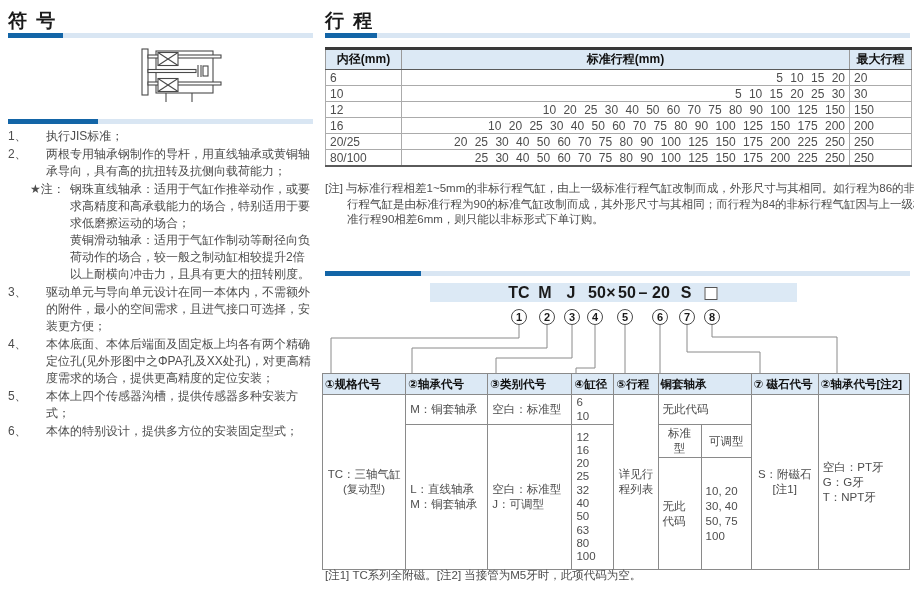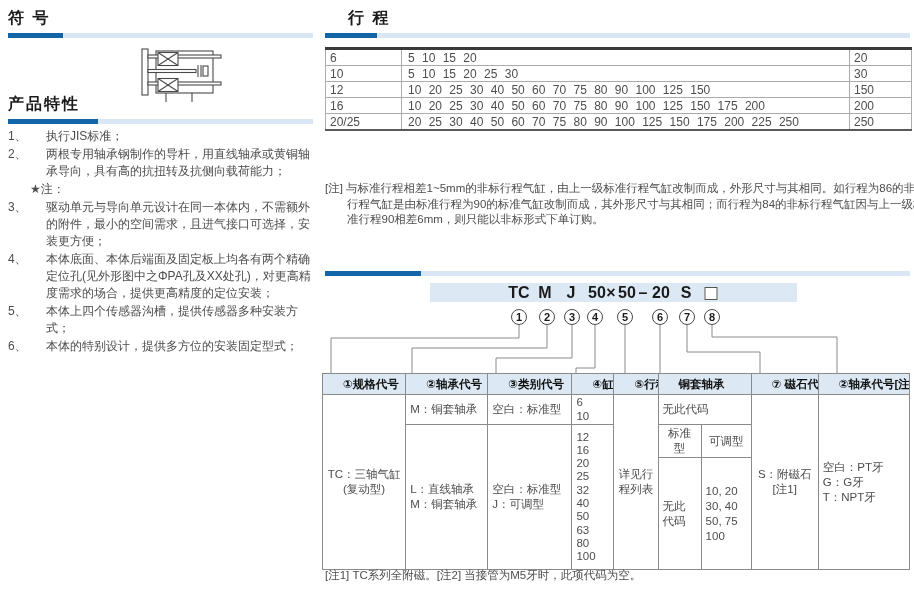--- a/index.html
+++ b/index.html
@@ -1,52 +1,52 @@
 <!DOCTYPE html>
 <html><head>
 <meta charset="utf-8">
 <style>
   html,body{margin:0;padding:0;background:#fff;}
   #canvas{position:relative;width:914px;height:591px;background:#ffffff;overflow:hidden;
           font-family:"Liberation Sans","DejaVu Sans",sans-serif;}
   .abs{position:absolute;}
-  .h-title{font-size:16px;font-weight:bold;color:#1a1a1a;letter-spacing:2px;white-space:nowrap;}
+  .h-title{font-size:19px;font-weight:bold;color:#1a1a1a;letter-spacing:2px;white-space:nowrap;}
   .bar{height:5px;background:#d9e6f3;}
   .bar-dark{height:100%;background:#1365a7;}
   
   .feat{font-size:12px;line-height:17px;color:#4d4d4d;}
   .feat-item{display:flex;margin-bottom:1px;}
   .feat-num{flex:0 0 22px;}
   .feat-text{flex:1;margin-left:16px;}
   .feat-note{display:flex;margin:0 0 1px 22px;}
   .note-marker{flex:0 0 40px;}
   .note-body{flex:1;}
   .note-body div{margin:0;}
   
   .stroke-table{border-collapse:collapse;table-layout:fixed;width:586px;font-size:12px;color:#4d4d4d;
                 border-top:3px solid #3a3a3a;border-bottom:2px solid #5a5a5a;}
   .stroke-table th{background:#dce9f5;color:#111;font-weight:bold;border:1px solid #9a9a9a;
                    border-bottom:1px solid #5a5a5a;height:19px;padding:0 3px;text-align:center;}
   .stroke-table td{border:1px solid #ababab;height:15px;padding:0 4px;text-align:left;white-space:nowrap;}
-  .stroke-table td.strokes{word-spacing:4px;padding-left:6px;}
+  .stroke-table td.strokes{word-spacing:4px;padding-left:6px;text-align:right;}
   .note-text{font-size:11.5px;line-height:15.5px;color:#4d4d4d;padding-left:22px;text-indent:-22px;}
   
   .band{background:#dce9f5;}
   .code-part{position:absolute;top:283px;height:19px;line-height:19px;font-size:16px;font-weight:bold;
              color:#1a1a1a;transform:translateX(-50%);white-space:nowrap;}
   .code-box{position:absolute;top:287px;width:11px;height:11px;border:1.5px solid #555;background:#fff;
             transform:translateX(-50%);}
   .circle{position:absolute;top:309px;width:16px;height:16px;border:1.3px solid #4a4a4a;border-radius:50%;
           background:#fff;transform:translateX(-50%);font-size:11px;font-weight:bold;color:#1a1a1a;
           text-align:center;line-height:15px;box-sizing:border-box;}
   
   .order-table{border-collapse:collapse;table-layout:fixed;width:588px;font-size:11.5px;color:#4d4d4d;
                border:1px solid #5a5a5a;}
   .order-table th{background:#dce9f5;color:#111;font-weight:bold;border:1px solid #8a8a8a;
-                  height:20px;padding:0 20px;text-align:left;white-space:nowrap;overflow:hidden;margin-top:37px;}
+                  height:20px;padding:0 2px;text-align:left;white-space:nowrap;overflow:hidden;margin-top:37px;}
   .order-table td{border:1px solid #8a8a8a;padding:1px 4px;vertical-align:middle;}
   .pre{white-space:pre-line;}
   .tc-c{text-align:center;}
   .lh13{line-height:13.3px;}
   .lh15{line-height:15px;}
   .sub-h{text-align:center;height:22px;}
   .footnote{font-size:11.5px;color:#4d4d4d;}
 </style>
 </head>
 <body>
@@ -72,67 +72,75 @@
       <rect x="73" y="26" width="5" height="10" fill="#fff"></rect>
       <rect x="18" y="42" width="73" height="3" fill="#fff"></rect>
       <rect x="28" y="38.5" width="20" height="13" fill="#fff"></rect>
       <line x1="28" y1="38.5" x2="48" y2="51.5"></line>
         <line x1="28" y1="51.5" x2="48" y2="38.5"></line>
       <line x1="36" y1="53" x2="36" y2="62"></line>
         <line x1="62" y1="53" x2="62" y2="62"></line>
     </svg>
   </div>
 
-  <div class="abs h-title" style="left:8px;top:94px;">产品特性</div>
   <div class="abs bar" style="left:8px;top:119px;width:305px;">
     <div class="bar-dark" style="width:90px;"></div>
   </div>
 
   <div class="abs feat" style="left:8px;top:128px;width:308px;">
     <div class="feat-item">
       <span class="feat-num">1、</span>
       <span class="feat-text">执行JIS标准；</span>
     </div>
     <div class="feat-item">
       <span class="feat-num">2、</span>
       <span class="feat-text">两根专用轴承钢制作的导杆，用直线轴承或黄铜轴承导向，具有高的抗扭转及抗侧向载荷能力；</span>
     </div>
     <div class="feat-note">
       <span class="note-marker">★注：</span>
+      <span class="note-body">
+        <div>钢珠直线轴承：适用于气缸作推举动作，或要求高精度和高承载能力的场合，特别适用于要求低磨擦运动的场合；</div>
+        <div>黄铜滑动轴承：适用于气缸作制动等耐径向负荷动作的场合，较一般之制动缸相较提升2倍以上耐横向冲击力，且具有更大的扭转刚度。</div>
+      </span>
     </div>
     <div class="feat-item">
       <span class="feat-num">3、</span>
       <span class="feat-text">驱动单元与导向单元设计在同一本体内，不需额外的附件，最小的空间需求，且进气接口可选择，安装更方便；</span>
     </div>
     <div class="feat-item">
       <span class="feat-num">4、</span>
       <span class="feat-text">本体底面、本体后端面及固定板上均各有两个精确定位孔(见外形图中之ΦPA孔及XX处孔)，对更高精度需求的场合，提供更高精度的定位安装；</span>
     </div>
     <div class="feat-item">
       <span class="feat-num">5、</span>
       <span class="feat-text">本体上四个传感器沟槽，提供传感器多种安装方式；</span>
     </div>
     <div class="feat-item">
       <span class="feat-num">6、</span>
       <span class="feat-text">本体的特别设计，提供多方位的安装固定型式；</span>
     </div>
   </div>
 
-  <div class="abs h-title" style="left:325px;top:8px;margin-left:23px;">行 程</div>
+  <div class="abs h-title" style="left:325px;top:8px;">行 程</div>
   <div class="abs bar" style="left:325px;top:33px;width:585px;">
     <div class="bar-dark" style="width:52px;"></div>
   </div>
 
   <table class="abs stroke-table" style="left:325px;top:47px;">
     <colgroup>
         <col style="width:76px">
         <col style="width:448px">
         <col style="width:62px">
       </colgroup>
     <tbody>
+        <tr>
+      <th>内径(mm)</th>
+      <th>标准行程(mm)</th>
+      <th>最大行程</th>
+    </tr>
     <tr>
       <td>6</td>
       <td class="strokes">5 10 15 20</td>
       <td>20</td>
     </tr>
     <tr>
       <td>10</td>
       <td class="strokes">5 10 15 20 25 30</td>
       <td>30</td>
     </tr>
@@ -142,20 +150,25 @@
       <td>150</td>
     </tr>
     <tr>
       <td>16</td>
       <td class="strokes">10 20 25 30 40 50 60 70 75 80 90 100 125 150 175 200</td>
       <td>200</td>
     </tr>
     <tr>
       <td>20/25</td>
       <td class="strokes">20 25 30 40 50 60 70 75 80 90 100 125 150 175 200 225 250</td>
+      <td>250</td>
+    </tr>
+    <tr>
+      <td>80/100</td>
+      <td class="strokes">25 30 40 50 60 70 75 80 90 100 125 150 175 200 225 250</td>
       <td>250</td>
     </tr>
   </tbody>
     </table>
 
   <div class="abs note-text" style="left:325px;top:181px;width:586px;">[注] 与标准行程相差1~5mm的非标行程气缸，由上一级标准行程气缸改制而成，外形尺寸与其相同。如行程为86的非标行程气缸是由标准行程为90的标准气缸改制而成，其外形尺寸与其相同；而行程为84的非标行程气缸因与上一级标准行程90相差6mm，则只能以非标形式下单订购。</div>
 
   <div class="abs bar" style="left:325px;top:271px;width:585px;">
     <div class="bar-dark" style="width:96px;"></div>
   </div>

